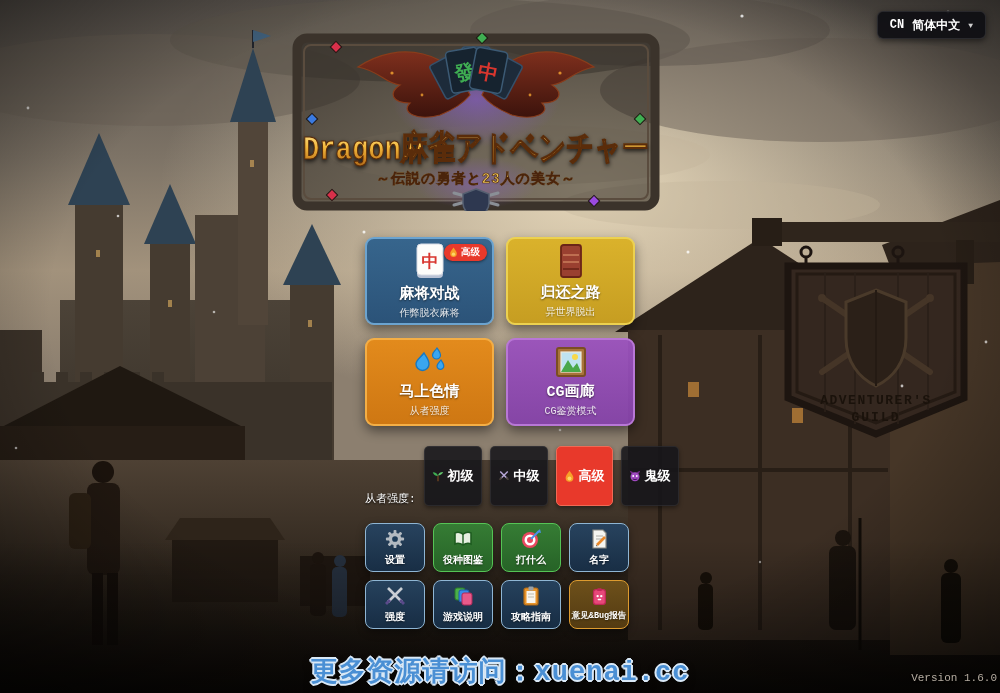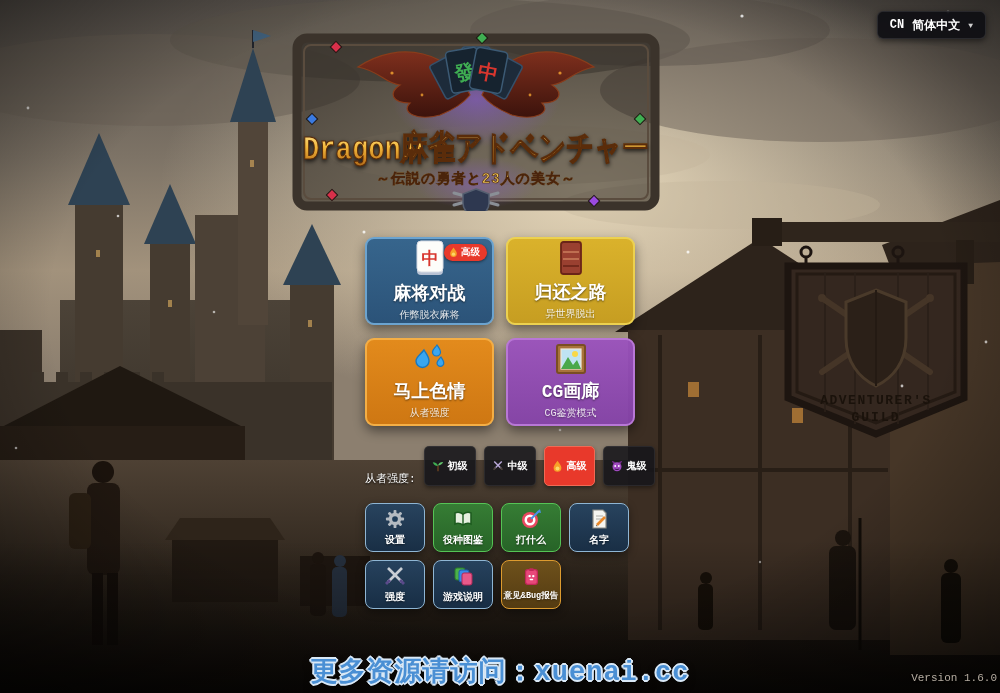--- a/index.html
+++ b/index.html
@@ -20,31 +20,31 @@
   
   .menu{position:absolute;left:365px;top:237px;width:270px;}
   .main-grid{display:grid;grid-template-columns:129px 129px;gap:13px 12px;}
   .main-btn{position:relative;height:84px;border-radius:9px;display:flex;flex-direction:column;
     align-items:center;justify-content:center;gap:3px;color:#fff;cursor:pointer;
     box-shadow:0 5px 12px rgba(0,0,0,.45);}
   .main-btn.blue  {background:linear-gradient(180deg,rgba(49,98,140,.96),rgba(38,80,120,.96));border:2px solid #6ba3cf;}
   .main-btn.yellow{background:linear-gradient(180deg,rgba(218,177,38,.96),rgba(199,157,29,.96));border:2px solid #ecd14f;}
   .main-btn.orange{background:linear-gradient(180deg,rgba(229,138,24,.96),rgba(209,119,15,.96));border:2px solid #f4ae45;}
   .main-btn.purple{background:linear-gradient(180deg,rgba(154,82,188,.96),rgba(133,67,168,.96));border:2px solid #b877d6;}
-  .main-title{font-size:18px;font-weight:bold;text-shadow:0 1px 2px rgba(0,0,0,.55);margin-top:2px;}
+  .main-title{font-size:15px;font-weight:bold;text-shadow:0 1px 2px rgba(0,0,0,.55);margin-top:2px;}
   .main-sub{font-size:10px;color:rgba(255,255,255,.88);text-shadow:0 1px 2px rgba(0,0,0,.4);}
   .badge{position:absolute;top:5px;right:5px;background:#e8392b;border-radius:9px;
     padding:2px 7px 2px 5px;font-size:9.5px;font-weight:bold;display:flex;gap:3px;align-items:center;
     box-shadow:0 1px 3px rgba(0,0,0,.5);}
 
   
   .difficulty{margin-top:20px;display:flex;align-items:flex-end;gap:8px;color:#fff;}
   .diff-label{font-size:11px;text-shadow:0 1px 2px #000;white-space:nowrap;}
-  .diff-pill{display:flex;align-items:center;gap:4px;padding:12px 7px;border-radius:5px;
-    background:rgba(22,22,26,.88);font-size:10px;font-weight:bold;color:#fff;cursor:pointer;
+  .diff-pill{display:flex;align-items:center;gap:4px;padding:20px 7px;border-radius:5px;
+    background:rgba(22,22,26,.88);font-size:13px;font-weight:bold;color:#fff;cursor:pointer;
     border:1px solid rgba(255,255,255,.07);white-space:nowrap;box-shadow:0 2px 4px rgba(0,0,0,.4);}
   .diff-pill.selected{background:#e8392b;border-color:#f06a55;}
 
   
   .util-grid{margin-top:17px;display:grid;grid-template-columns:repeat(4,60px);gap:8px;}
   .util-btn{height:47px;border-radius:8px;display:flex;flex-direction:column;align-items:center;
     justify-content:center;gap:3px;color:#fff;font-size:10px;font-weight:bold;cursor:pointer;
     text-shadow:0 1px 2px rgba(0,0,0,.5);box-shadow:0 3px 8px rgba(0,0,0,.4);}
   .util-btn.blue {background:linear-gradient(180deg,rgba(38,68,98,.93),rgba(23,47,72,.93));border:1.5px solid #8fb6d4;}
   .util-btn.green{background:linear-gradient(180deg,rgba(53,130,53,.93),rgba(38,104,40,.93));border:1.5px solid #55c455;}
@@ -471,20 +471,30 @@
 
       <div class="util-btn blue">
         <svg width="22" height="22" viewBox="0 0 22 22">
           <rect x="3" y="3" width="10" height="12" rx="2" fill="#4ab04a" stroke="#2a7a2a" stroke-width="1"></rect>
           <rect x="7" y="5" width="10" height="12" rx="2" fill="#3a8ae8" stroke="#1e5aa8" stroke-width="1"></rect>
           <rect x="10" y="8" width="10" height="12" rx="2" fill="#e85a8a" stroke="#b02858" stroke-width="1"></rect>
         </svg>
         <span class="lbl">游戏说明</span>
       </div>
 
+      <div class="util-btn blue">
+        <svg width="22" height="22" viewBox="0 0 22 22">
+          <rect x="4" y="3" width="14" height="17" rx="2" fill="#e8942a" stroke="#b06a18" stroke-width="1.2"></rect>
+          <rect x="6.5" y="6" width="9" height="12" fill="#f8f4ec"></rect>
+          <rect x="8.5" y="1.5" width="5" height="4" rx="1" fill="#9aa0a6"></rect>
+          <line x1="8" y1="9" x2="14" y2="9" stroke="#c8c4ba" stroke-width="1.2"></line>
+          <line x1="8" y1="12" x2="14" y2="12" stroke="#c8c4ba" stroke-width="1.2"></line>
+        </svg>
+        <span class="lbl">攻略指南</span>
+      </div>
 
       <div class="util-btn amber">
         <svg width="20" height="20" viewBox="0 0 22 22">
           <rect x="5" y="3" width="13" height="16" rx="2.5" fill="#e8487a" stroke="#c02858" stroke-width="1.4"></rect>
           <circle cx="9.5" cy="10" r="1.3" fill="#fff"></circle>
             <circle cx="13.5" cy="10" r="1.3" fill="#fff"></circle>
           <rect x="9.5" y="13" width="4" height="1.6" rx=".8" fill="#fff"></rect>
           <rect x="9" y="1.5" width="5" height="3" rx="1" fill="#c02858"></rect>
         </svg>
         <span class="lbl small">意见&amp;Bug报告</span>

